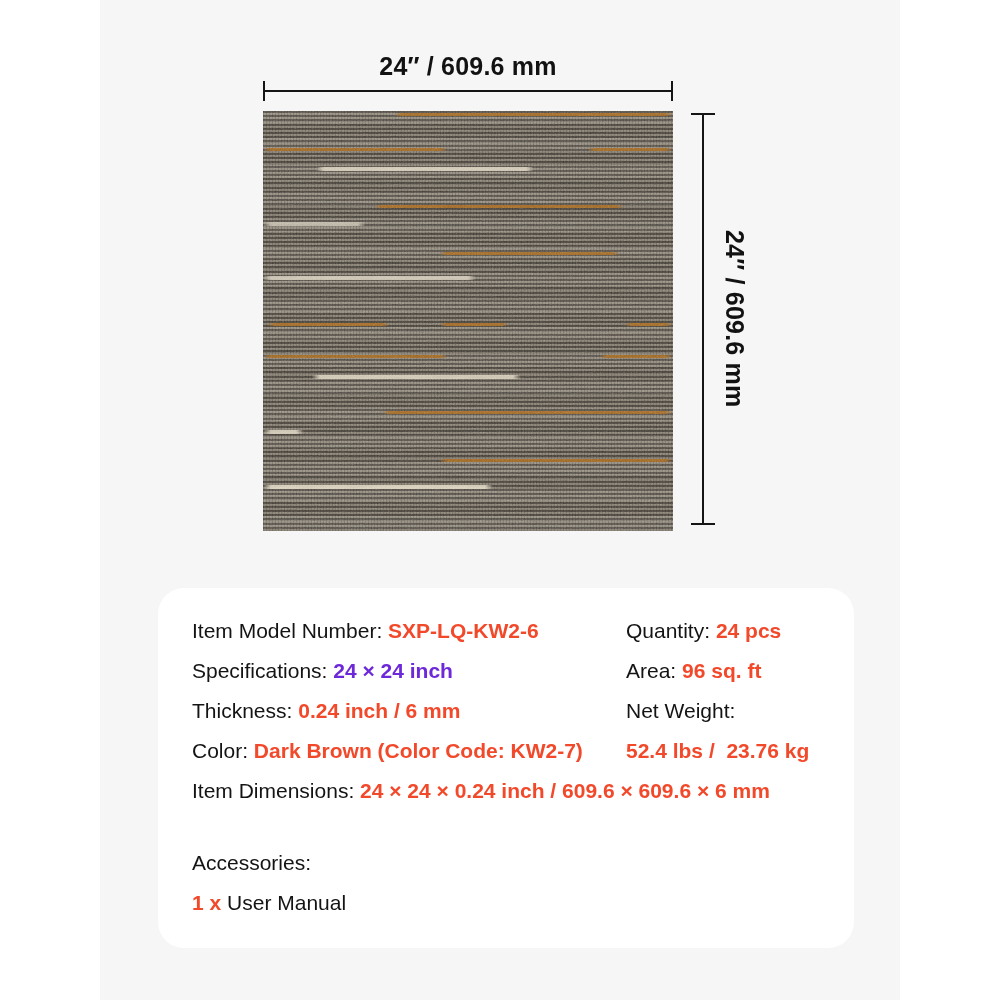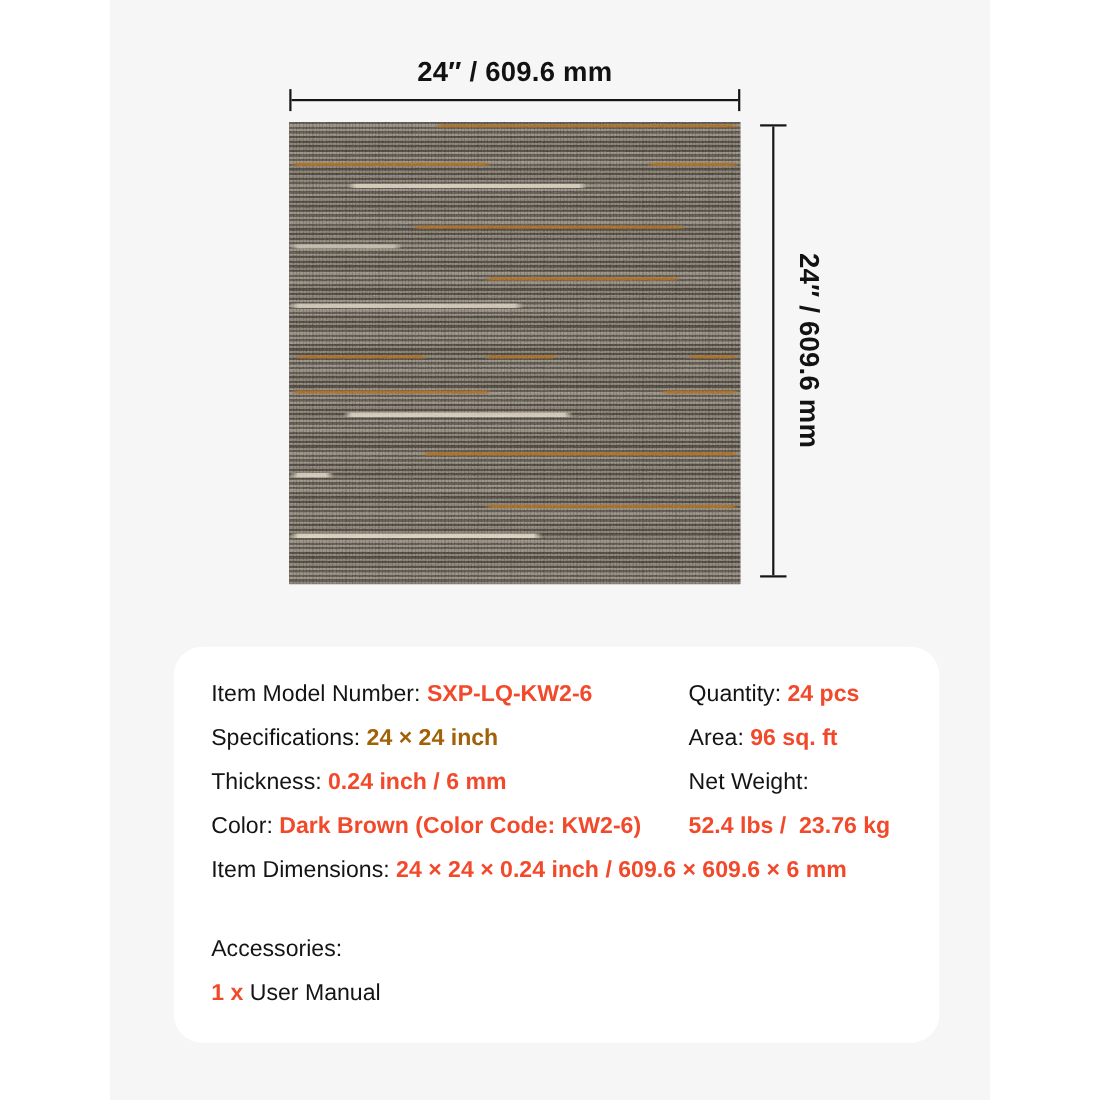--- a/index.html
+++ b/index.html
@@ -116,27 +116,27 @@
 <div id="right-dim-line">
   <div class="bar"></div>
 </div>
 <div class="dim-label" id="right-dim-label">24″ / 609.6 mm</div>
 
 <div id="card">
   <div class="grid">
     <div class="cell"><span>Item Model Number: </span><span class="val" style="color: rgb(242, 73, 43);">SXP-LQ-KW2-6</span></div>
     <div class="cell"><span>Quantity: </span><span class="val" style="color: rgb(242, 73, 43);">24 pcs</span></div>
 
-    <div class="cell"><span>Specifications: </span><span class="val" style="color: #a16207;">24 × 24 inch</span></div>
+    <div class="cell"><span>Specifications: </span><span class="val" style="color: #6d28d9;">24 × 24 inch</span></div>
     <div class="cell"><span>Area: </span><span class="val" style="color: rgb(242, 73, 43);">96 sq. ft</span></div>
 
     <div class="cell"><span>Thickness: </span><span class="val" style="color: rgb(242, 73, 43);">0.24 inch / 6 mm</span></div>
     <div class="cell"><span>Net Weight:</span><span class="val" style="color: rgb(242, 73, 43);"></span></div>
 
-    <div class="cell"><span>Color: </span><span class="val" style="color: rgb(242, 73, 43);">Dark Brown (Color Code: KW2-6)</span></div>
+    <div class="cell"><span>Color: </span><span class="val" style="color: rgb(242, 73, 43);">Dark Brown (Color Code: KW2-7)</span></div>
     <div class="cell"><span></span><span class="val" style="color: rgb(242, 73, 43);">52.4 lbs /  23.76 kg</span></div>
 
     <div class="cell full"><span>Item Dimensions: </span><span class="val" style="color: rgb(242, 73, 43);">24 × 24 × 0.24 inch / 609.6 × 609.6 × 6 mm</span></div>
   </div>
 
   <div class="acc-title">Accessories:</div>
   <div class="acc-row">
     <div class="cell"><span class="val" style="color: rgb(242, 73, 43);">1 x </span><span>User Manual</span></div>
   </div>
 </div>

